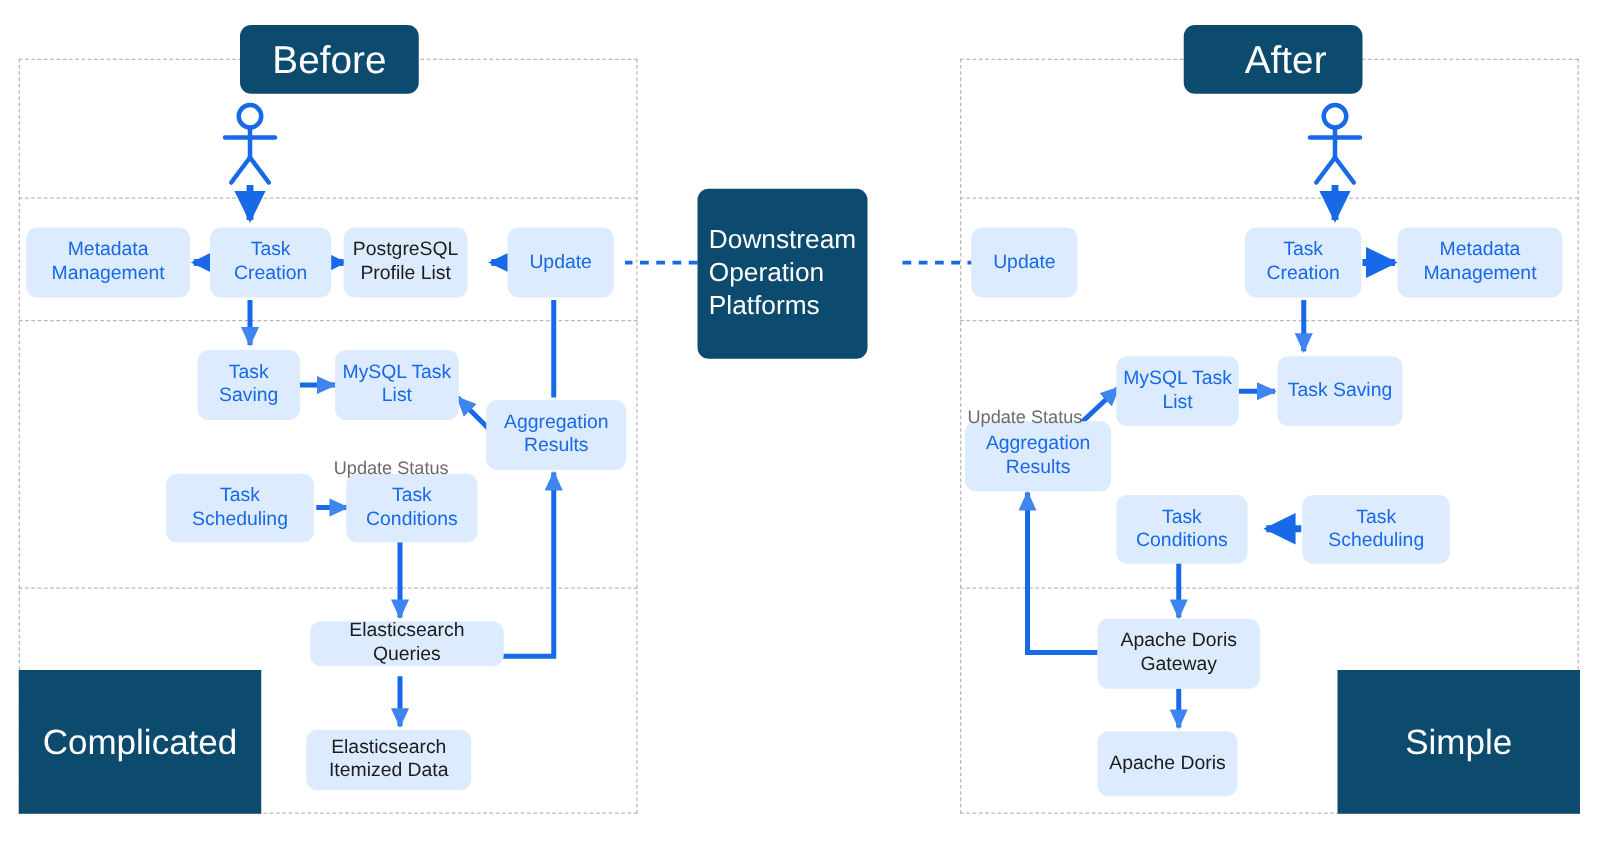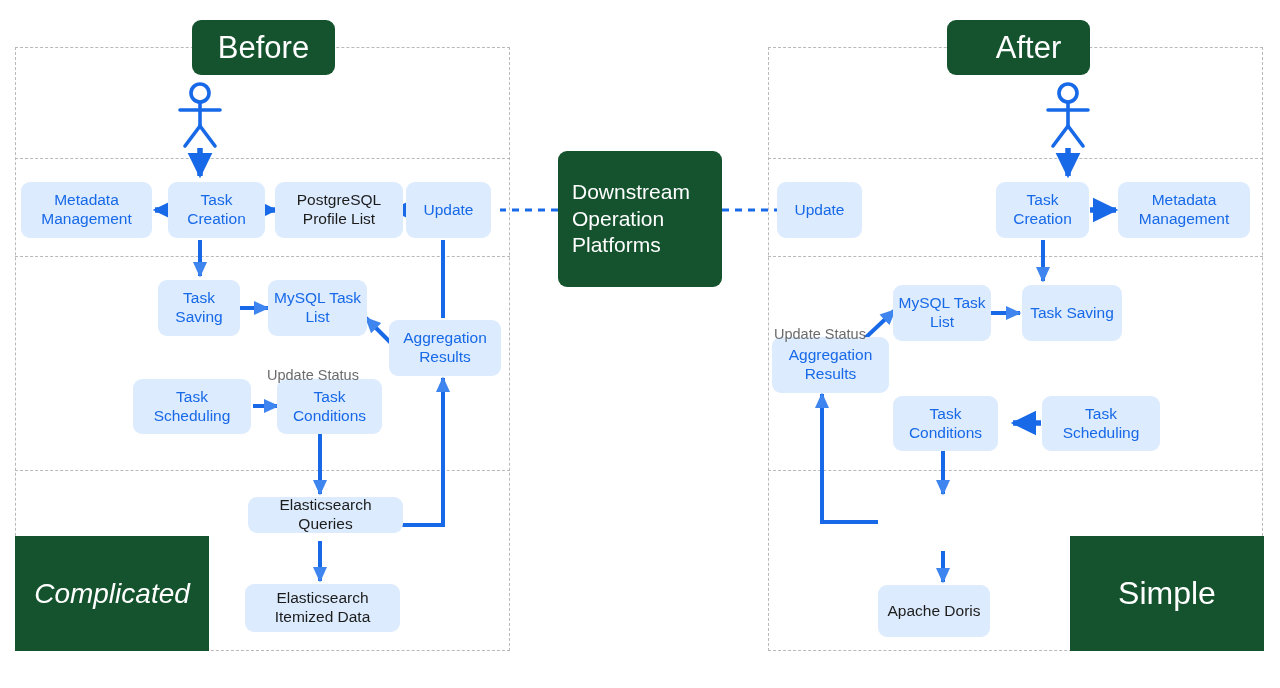--- a/index.html
+++ b/index.html
@@ -12,21 +12,21 @@
   .lane-div{position:absolute;border-top:1.5px dashed #b9b9b9;height:0;}
 
   
   .node{position:absolute;background:#dcebfd;border-radius:9px;
         display:flex;align-items:center;justify-content:center;
         text-align:center;line-height:1.22;box-sizing:border-box;
         font-size:15.5px;color:#1769e8;padding:2px 4px;}
   .node.dark{color:#1c1c1c;}
 
   
-  .badge{position:absolute;background:#14532d;color:#ffffff;
+  .badge{position:absolute;background:#0c4a6e;color:#ffffff;
          display:flex;align-items:center;justify-content:center;
          box-sizing:border-box;}
   .badge.r{border-radius:9px;}
   .badge.sq{border-radius:0;}
 
   
   .slabel{position:absolute;font-size:14.5px;color:#6b6b6b;white-space:nowrap;margin-top:20px;}
 
   
   svg.edges{position:absolute;left:0;top:0;width:1280px;height:688px;
@@ -154,65 +154,66 @@
     </g>
     <g>
       <path d="M878,522 L822,522 L822,394" fill="none" stroke="#1769e8" stroke-width="4" marker-end="url(#ahT)"></path>
     </g>
   </svg>
 
   <div class="node" style="left:21px;top:182px;width:131px;height:56px;">Metadata Management</div>
 
   <div class="node" style="left:168px;top:182px;width:97px;height:56px;">Task Creation</div>
 
-  <div class="node dark" style="left:275px;top:182px;width:128px;height:56px;">PostgreSQL Profile List</div>
+  <div class="node dark" style="left:275px;top:182px;width:99px;height:56px;">PostgreSQL Profile List</div>
 
   <div class="node" style="left:406px;top:182px;width:85px;height:56px;">Update</div>
 
   <div class="node" style="left:158px;top:280px;width:82px;height:56px;">Task Saving</div>
 
   <div class="node" style="left:268px;top:280px;width:99px;height:56px;">MySQL Task List</div>
 
   <div class="node" style="left:389px;top:320px;width:112px;height:56px;">Aggregation Results</div>
 
   <div class="node" style="left:133px;top:379px;width:118px;height:55px;">Task Scheduling</div>
 
   <div class="node" style="left:277px;top:379px;width:105px;height:55px;">Task Conditions</div>
 
   <div class="node dark" style="left:248px;top:497px;width:155px;height:36px;">Elasticsearch Queries</div>
 
-  <div class="node dark" style="left:245px;top:584px;width:155px;height:48px;">Elasticsearch Itemized Data</div>
+  <div class="node dark" style="left:245px;top:584px;width:132px;height:48px;">Elasticsearch Itemized Data</div>
 
   <div class="slabel" style="left:267px;top:347px;">Update Status</div>
 
   <div class="node" style="left:777px;top:182px;width:85px;height:56px;">Update</div>
 
   <div class="node" style="left:996px;top:182px;width:93px;height:56px;">Task Creation</div>
 
   <div class="node" style="left:1118px;top:182px;width:132px;height:56px;">Metadata Management</div>
 
   <div class="node" style="left:772px;top:337px;width:117px;height:56px;">Aggregation Results</div>
 
   <div class="node" style="left:893px;top:285px;width:98px;height:56px;">MySQL Task List</div>
 
   <div class="node" style="left:1022px;top:285px;width:100px;height:56px;">Task Saving</div>
 
   <div class="node" style="left:893px;top:396px;width:105px;height:55px;">Task Conditions</div>
 
   <div class="node" style="left:1042px;top:396px;width:118px;height:55px;">Task Scheduling</div>
 
+  <div class="node dark" style="left:878px;top:495px;width:130px;height:56px;">Apache Doris Gateway</div>
 
   <div class="node dark" style="left:878px;top:585px;width:112px;height:52px;">Apache Doris</div>
 
   <div class="slabel" style="left:774px;top:306px;">Update Status</div>
 
   <div class="badge r" style="left:192px;top:20px;width:143px;height:55px;font-size:31px;">Before</div>
 
   <div class="badge r" style="left:947px;top:20px;width:143px;height:55px;font-size:31px;padding-left:20px;">After</div>
 
-  <div class="badge r" style="left:558px;top:151px;width:164px;height:136px;font-size:21px;
+  <div class="badge r" style="left:558px;top:151px;width:136px;height:136px;font-size:21px;
               line-height:1.28;padding:0 14px;">Downstream Operation Platforms</div>
 
-  <div class="badge sq" style="left:15px;top:536px;width:194px;height:115px;font-size:28px;font-style:italic;">Complicated</div>
-
-  <div class="badge sq" style="left:1070px;top:536px;width:194px;height:115px;font-size:32px;">Simple</div>
+  <div class="badge sq" style="left:15px;top:536px;width:194px;height:115px;font-size:28px;">Complicated</div>
+
+  <div class="badge sq" style="left:1070px;top:536px;width:194px;height:115px;font-size:28px;">Simple</div>
 
 </div>
 
 </body></html>

